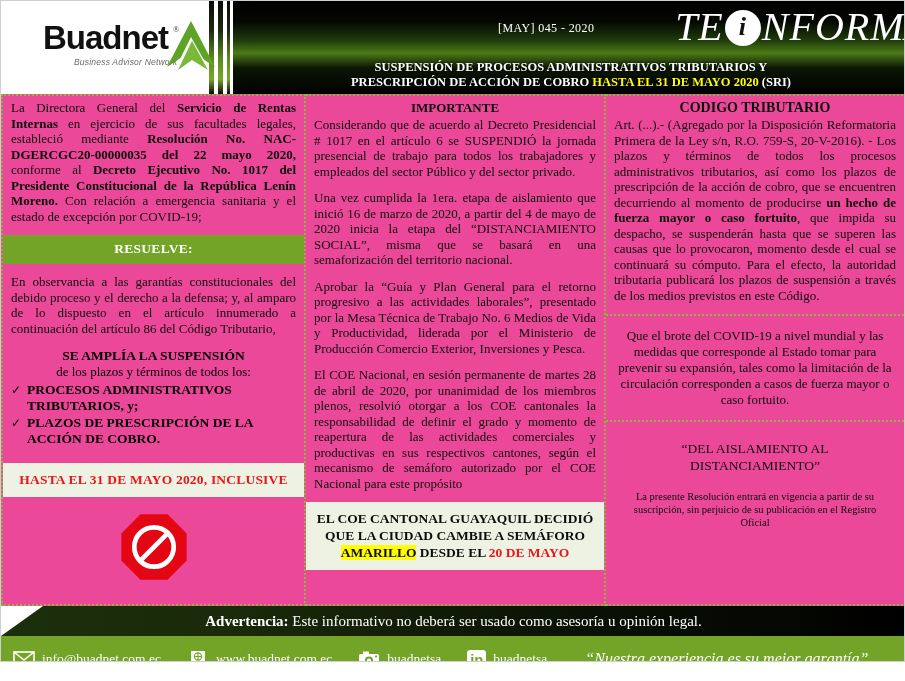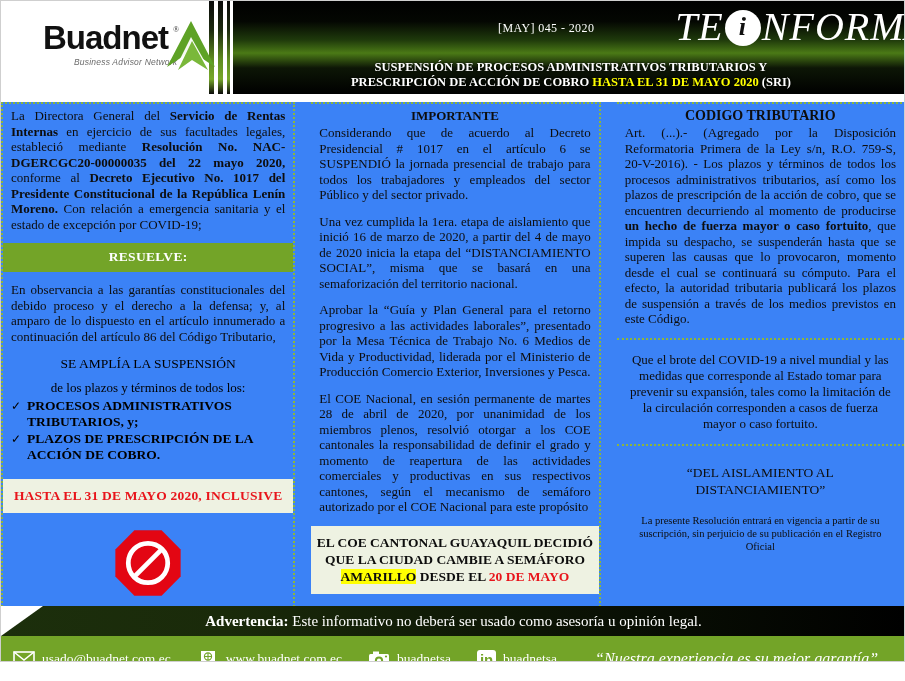--- a/index.html
+++ b/index.html
@@ -152,26 +152,25 @@
     font-size: 12.5px;
     line-height: 15px;
     text-align: center;
     text-shadow: 0 0 2px rgba(0,0,0,.9);
   }
   .subtitle .hl { color: #ffff00; }
 
   
   .columns {
     position: absolute;
-    left: 0; top: 101px;
+    left: 0; top: 93px;
     width: 905px;
     height: 512px;
     display: flex;
-    background: #3b82f6;
-    gap: 16px;
+    background: #ec4899;
   }
   .col {
     box-sizing: border-box;
     position: relative;
     padding: 4px 8px 0 8px;
     border-left: 2px dotted #8cb63c;
     border-right: 2px dotted #8cb63c;
     border-top: 2px dotted #8cb63c;
     border-bottom: 2px dotted #8cb63c;
   }
@@ -205,24 +204,24 @@
     color: #ffffff;
     font-weight: bold;
     font-size: 13.5px;
     text-align: center;
     padding: 6px 0 7px 0;
     margin: 3px -8px 10px -8px;
     letter-spacing: .3px;
   }
 
   .bold-center {
-    font-weight: normal;
-    font-size: 13.5px;
-    text-align: center;
-    margin: 8px;
+    font-weight: bold;
+    font-size: 13.5px;
+    text-align: center;
+    margin: 0;
     line-height: 17px;
   }
   .sub-center {
     font-size: 13px;
     text-align: center;
     margin: 0 0 2px 0;
   }
   .checklist {
     margin: 0;
     padding: 0;
@@ -501,21 +500,21 @@
 
   <div class="footer">
     <div class="footer-inner">
       <div class="fitem">
         <span class="fico">
           <svg width="22" height="16" viewBox="0 0 22 16">
             <rect x="1" y="1" width="20" height="14" fill="none" stroke="#ffffff" stroke-width="1.6"></rect>
             <polyline points="1,1 11,9 21,1" fill="none" stroke="#ffffff" stroke-width="1.6"></polyline>
           </svg>
         </span>
-        <span>usado@buadnet.com.ec</span>
+        <span>info@buadnet.com.ec</span>
       </div>
 
       <div class="fitem">
         <span class="fico">
           <svg width="22" height="18" viewBox="0 0 22 18">
             <rect x="4" y="1" width="14" height="11" fill="#ffffff"></rect>
             <circle cx="11" cy="6.5" r="3.6" fill="none" stroke="#73a428" stroke-width="1.1"></circle>
             <line x1="11" y1="2.9" x2="11" y2="10.1" stroke="#73a428" stroke-width="1.1"></line>
             <line x1="7.4" y1="6.5" x2="14.6" y2="6.5" stroke="#73a428" stroke-width="1.1"></line>
             <rect x="1" y="13" width="20" height="2.4" fill="#ffffff"></rect>

